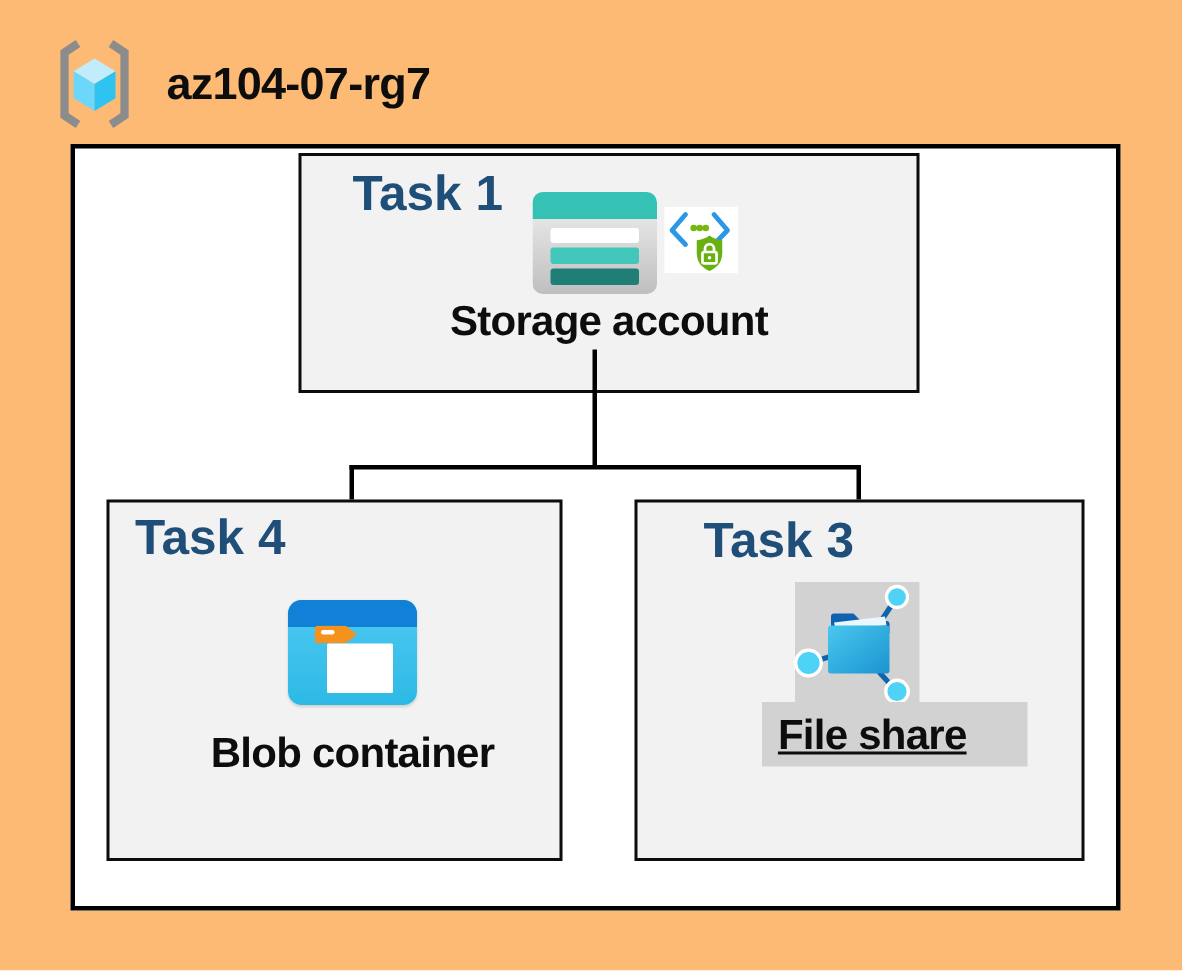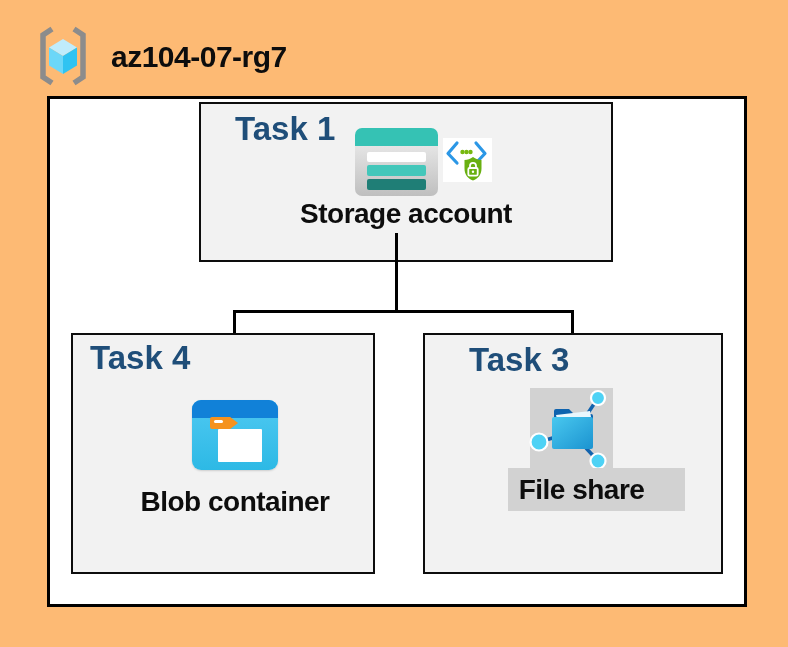--- a/index.html
+++ b/index.html
@@ -63,21 +63,21 @@
     background: #ffffff; border-radius: 1.5px;
   }
   .blob-folder {
     position: absolute; left: 26px; top: 29px; width: 44px; height: 33px;
     background: #ffffff; border-radius: 1px;
   }
 
   
   .fs-backing  { position: absolute; left: 530px; top: 388px; width: 83px; height: 80px; background: #d2d2d2; }
   .fs-strip    { position: absolute; left: 508px; top: 468px; width: 177px; height: 43px; background: #d2d2d2; }
-  .fs-strip .res-label { position: static; line-height: 43px; display: block; padding-right: 30px; }
+  .fs-strip .res-label { position: static; line-height: 43px; display: block; padding-right: 30px; text-decoration: underline; }
 
   svg { overflow: visible; display: block; }
 </style>
 </head>
 <body>
 
 <div class="canvas">
 
   <svg class="abs" style="left:33px; top:25px;" width="60" height="62" viewBox="0 0 60 62">
     <path d="M19 4 L10 10 L10 52 L19 58" fill="none" stroke="#8c8c8c" stroke-width="5.5"></path>

